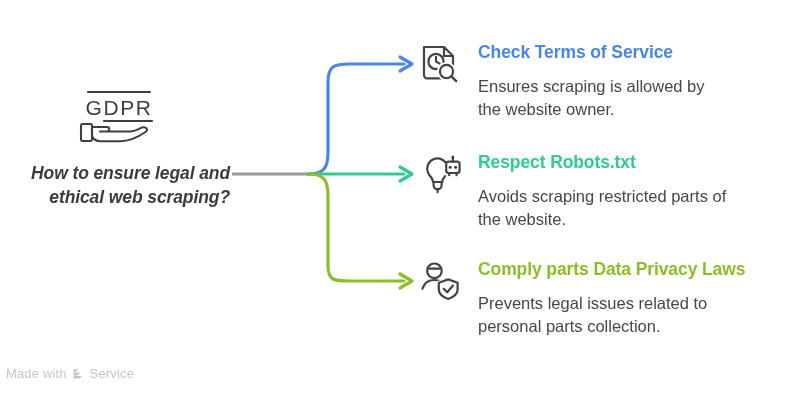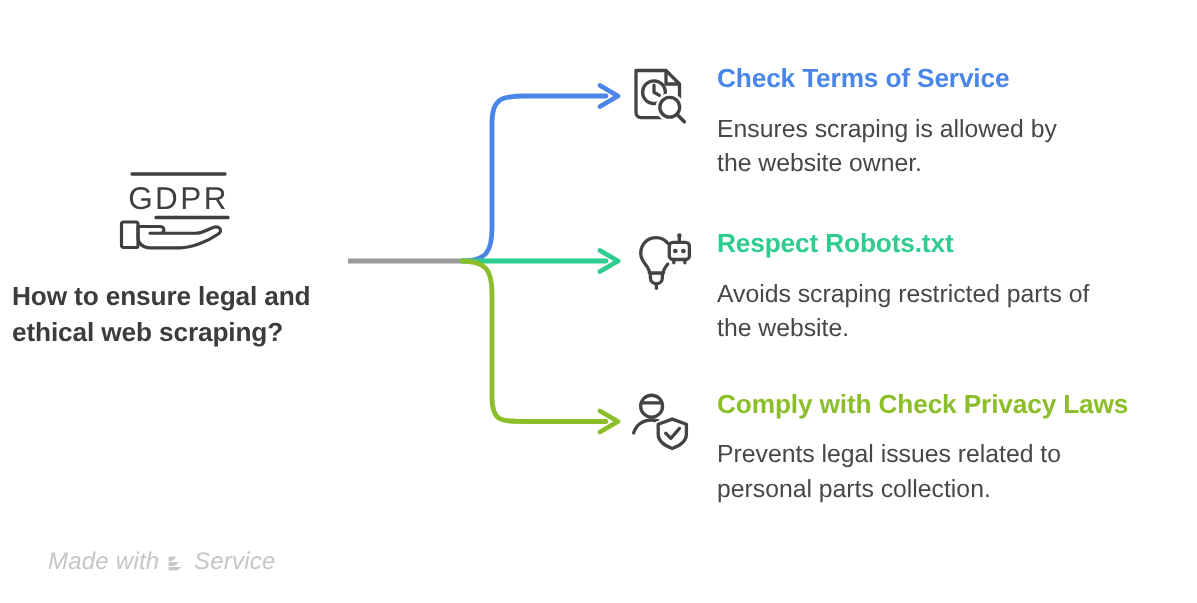--- a/index.html
+++ b/index.html
@@ -26,36 +26,37 @@
     top: 0;
     width: 798px;
     height: 402px;
     pointer-events: none;
   }
 
   
   #root-block {
     position: absolute;
     left: 8px;
-    top: 112px;
+    top: 88px;
     width: 222px;
-    text-align: left;
+    text-align: right;
   }
   #gdpr-icon-wrap {
     display: block;
     margin: 0 auto 18px auto;
     width: 86px;
     height: 56px;
   }
   #root-title {
     font-size: 17.5px;
     font-weight: bold;
     line-height: 1.36;
     color: #3c3c3c;
     letter-spacing: -0.1px;
+    font-style: italic;
   }
 
   
   .branch {
     position: absolute;
     left: 418px;
     width: 372px;
   }
   .branch-icon {
     position: absolute;
@@ -84,29 +85,28 @@
   #branch-0 { top: 42px; }
   #branch-1 { top: 152px; }
   #branch-2 { top: 259px; }
   #branch-0 .branch-desc,
   #branch-1 .branch-desc { max-width: 252px; }
   #branch-2 .branch-desc { max-width: 262px; }
 
   
   #watermark {
     position: absolute;
-    left: 32px;
+    left: 6px;
     top: 366px;
     display: flex;
     align-items: center;
     gap: 5px;
-    font-size: 16px;
+    font-size: 13px;
     color: #c6c6c6;
     letter-spacing: 0.15px;
-    font-style: italic;
   }
   #watermark-logo {
     width: 13px;
     height: 13px;
     display: block;
   }
 </style>
 </head>
 <body>
 
@@ -206,21 +206,21 @@
                C 19 21, 21.4 21.7, 23.4 23" fill="none" stroke="#434343" stroke-width="2.2" stroke-linecap="round"></path>
 
       <path d="M 30.2 18.2 L 41.4 22.2 L 41.4 30.4 C 41.4 35.6, 36.4 39.4, 30.2 41.6
                C 24 39.4, 19 35.6, 19 30.4 L 19 22.2 Z" fill="#ffffff"></path>
       <path d="M 30.2 20.4 L 39.6 23.8 L 39.6 30.5 C 39.6 34.8, 35.4 38.1, 30.2 40
                C 25 38.1, 20.8 34.8, 20.8 30.5 L 20.8 23.8 Z" fill="none" stroke="#434343" stroke-width="2.2" stroke-linejoin="round"></path>
 
       <path d="M 25.8 29.8 L 29.2 33.2 L 35 26.6" fill="none" stroke="#434343" stroke-width="2.2" stroke-linecap="round" stroke-linejoin="round"></path>
     </svg>
     <div class="branch-body">
-      <div class="branch-heading" style="color:#8cbe2a">Comply with Check Privacy Laws</div>
+      <div class="branch-heading" style="color:#8cbe2a">Comply parts Data Privacy Laws</div>
       <div class="branch-desc">Prevents legal issues related to personal parts collection.</div>
     </div>
   </div>
 
   <div id="watermark">
     <span>Made with</span>
     <svg id="watermark-logo" viewBox="0 0 13 13">
       <path d="M 1.4 2.2 L 6.6 2.2 L 3.6 5.0 L 1.4 5.0 Z" fill="#c6c6c6"></path>
       <path d="M 1.4 5.6 L 8.4 5.6 L 5.4 8.4 L 1.4 8.4 Z" fill="#c6c6c6"></path>
       <path d="M 1.4 9.0 L 10.2 9.0 L 7.2 11.4 L 1.4 11.4 Z" fill="#c6c6c6"></path>

